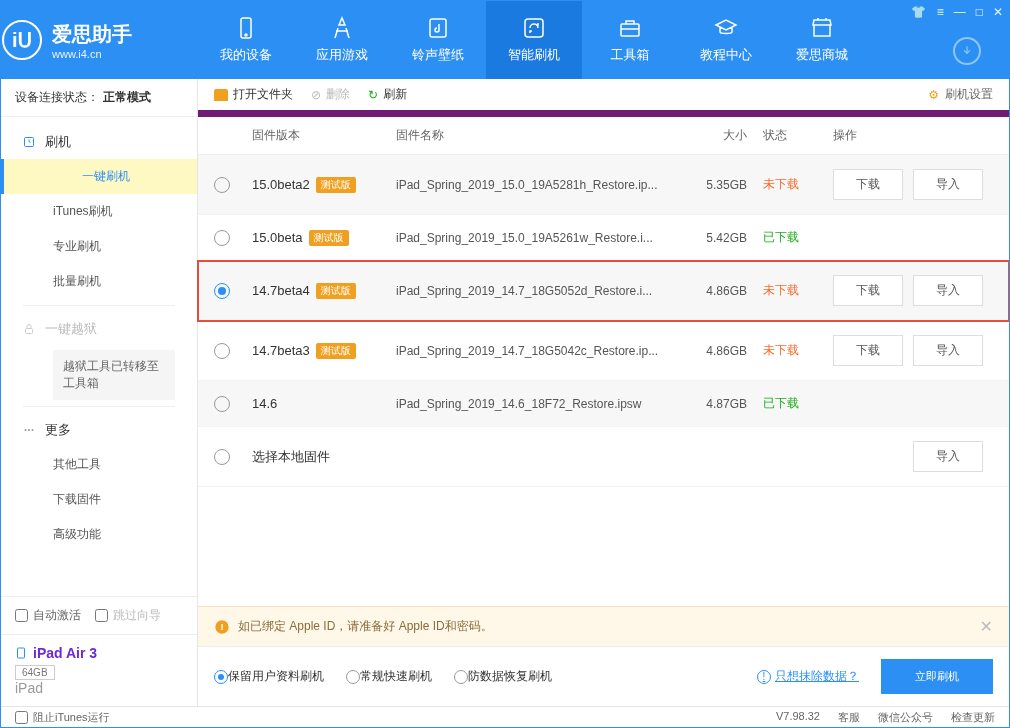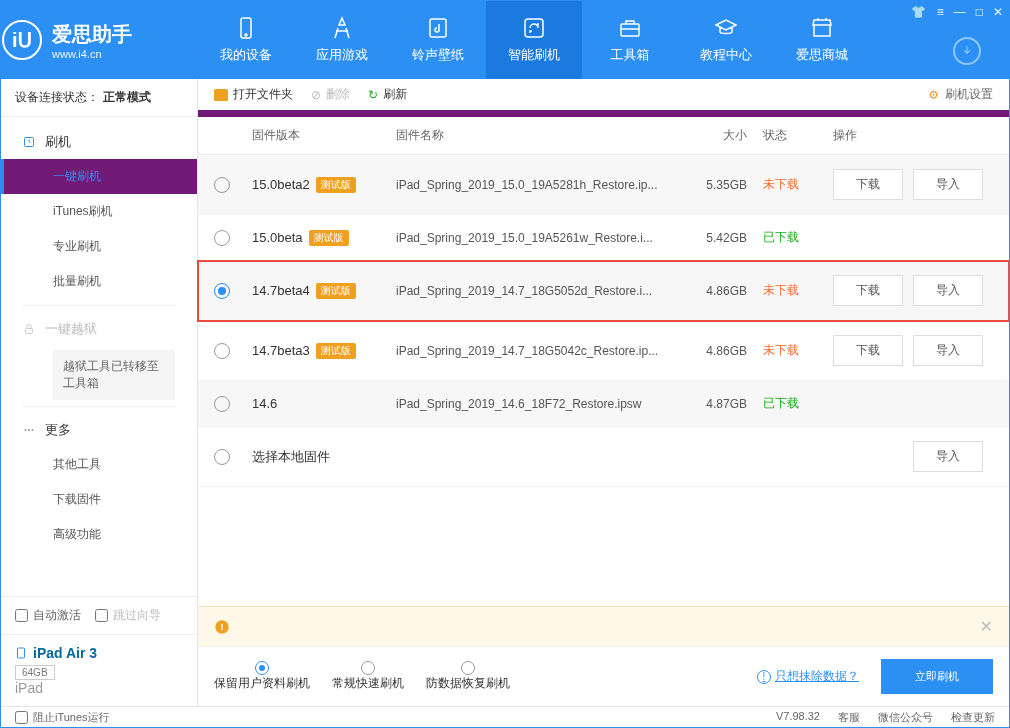--- a/index.html
+++ b/index.html
@@ -18,29 +18,29 @@
 .win-ctrl span { cursor: pointer; opacity: .9; }
 .circle-btn { position: absolute; right: 28px; bottom: 14px; width: 28px; height: 28px; border: 2px solid #8fc6f8; border-radius: 50%; display: flex; align-items: center; justify-content: center; color: #8fc6f8; }
 .body-area { display: flex; height: 627px; }
 .sidebar { width: 197px; border-right: 1px solid #e5e5e5; display: flex; flex-direction: column; }
 .conn-status { height: 38px; display: flex; align-items: center; padding: 0 14px; font-size: 12px; border-bottom: 1px solid #eee; }
 .conn-status b { font-weight: bold; margin-left: 4px; }
 .side-section { padding: 8px 0; }
 .side-title { display: flex; align-items: center; padding: 8px 22px; color: #333; font-size: 13px; font-family: Liberation Mono, monospace; }
 .side-title .sq { width: 12px; height: 12px; margin-right: 10px; }
 .side-sub { padding: 9px 22px 9px 52px; font-size: 12px; color: #555; cursor: pointer; }
-.side-sub.active { background: #701a75; color: #2b8ff4; border-left: 3px solid #2b8ff4; padding-left: 49px; }
+.side-sub.active { background: #fef9c3; color: #2b8ff4; border-left: 3px solid #2b8ff4; padding-left: 78px; }
 .side-note { background: #f5f5f5; margin: 4px 22px 4px 52px; padding: 8px 10px; font-size: 12px; color: #666; }
 .side-divider { height: 1px; background: #eee; margin: 6px 22px; }
 .side-bottom { margin-top: auto; border-top: 1px solid #eee; }
 .chk-row { display: flex; align-items: center; padding: 10px 14px; gap: 14px; }
 .chk { display: flex; align-items: center; gap: 5px; color: #666; }
 .chk input { width: 13px; height: 13px; }
 .device-block { padding: 10px 14px; border-top: 1px solid #eee; }
-.device-name { color: #0369a1; font-size: 14px; font-weight: bold; display: flex; align-items: center; gap: 6px; }
+.device-name { color: #6d28d9; font-size: 14px; font-weight: bold; display: flex; align-items: center; gap: 6px; }
 .device-badge { display: inline-block; border: 1px solid #ccc; padding: 1px 6px; font-size: 10px; color: #777; margin-top: 4px; }
 .device-type { color: #999; font-size: 14px; margin-top: 0; }
 .main { flex: 1; display: flex; flex-direction: column; position: relative; }
 .toolbar { height: 38px; border-bottom: 7px solid #701a75; display: flex; align-items: center; padding: 0 16px; gap: 18px; }
 .tb-btn { display: flex; align-items: center; gap: 5px; cursor: pointer; font-size: 12px; }
 .tb-btn.disabled { color: #bbb; }
 .tb-right { margin-left: auto; display: flex; align-items: center; gap: 6px; color: #666; cursor: pointer; }
 .tb-right .gear { color: #f0a020; }
 .table-head { display: flex; padding: 10px 16px 10px 54px; border-bottom: 1px solid #eee; color: #666; font-size: 12px; }
 .col-ver { width: 144px; }
@@ -59,21 +59,21 @@
 .fname { flex: 1; color: #555; font-size: 12px; }
 .fsize { width: 70px; text-align: right; padding-right: 16px; color: #555; }
 .fstatus { width: 70px; font-size: 12px; }
 .st-not { color: #f56c2d; }
 .st-done { color: #1aad19; }
 .ops { width: 160px; display: flex; gap: 10px; }
 .btn-sm { border: 1px solid #ddd; background: #fff; padding: 6px 0; width: 70px; text-align: center; cursor: pointer; font-size: 12px; color: #555; }
 .info-bar { background: #fff8e8; border-top: 1px solid #f0e5c0; padding: 10px 16px; display: flex; align-items: center; color: #8a6d3b; gap: 8px; margin-top: auto; position: relative; }
 .info-bar .close { margin-left: auto; color: #bbb; cursor: pointer; font-size: 16px; }
 .opt-bar { border-top: 1px solid #eee; padding: 12px 16px; display: flex; align-items: center; gap: 22px; }
-.opt { display: flex; align-items: center; cursor: pointer; flex-direction: column; }
+.opt { display: flex; align-items: center; cursor: pointer; }
 .opt .r { width: 14px; height: 14px; border: 1px solid #999; border-radius: 50%; position: relative; }
 .opt.sel .r { border-color: #2b8ff4; }
 .opt.sel .r::after { content: ""; position: absolute; inset: 3px; background: #2b8ff4; border-radius: 50%; }
 .link-erase { margin-left: auto; color: #2b8ff4; display: flex; align-items: center; gap: 4px; text-decoration: underline; cursor: pointer; }
 .btn-primary { background: #2b8ff4; color: #fff; padding: 10px 34px; cursor: pointer; font-size: 11px; }
 .status-bar { height: 22px; border-top: 1px solid #e5e5e5; display: flex; align-items: center; padding: 0 14px; font-size: 11px; color: #666; }
 .status-bar .right { margin-left: auto; display: flex; gap: 18px; }
 .folder-icon { width: 14px; height: 12px; background: #f0a020; border-radius: 2px 2px 0 0; display: inline-block; }
 svg { display: block; }
 </style>
@@ -320,20 +320,21 @@
           <div style="width:70px"></div>
           <div class="btn-sm"><span>导入</span></div>
         </div>
     </div>
 
     <div class="info-bar">
       <svg width="16" height="16" viewBox="0 0 24 24">
           <circle cx="12" cy="12" r="10" fill="#f0a020"></circle>
           <text x="12" y="17" text-anchor="middle" fill="#fff" font-size="14" font-weight="bold">!</text>
         </svg>
+      <span>如已绑定 Apple ID，请准备好 Apple ID和密码。</span>
       <span class="close">✕</span>
     </div>
     <div class="opt-bar">
       <div class="opt sel">
           <span class="r"></span>
           <span>保留用户资料刷机</span>
         </div>
       <div class="opt">
           <span class="r"></span>
           <span>常规快速刷机</span>

